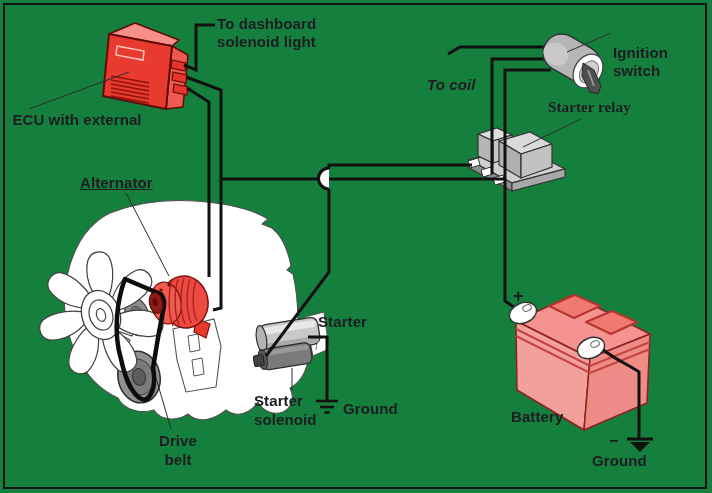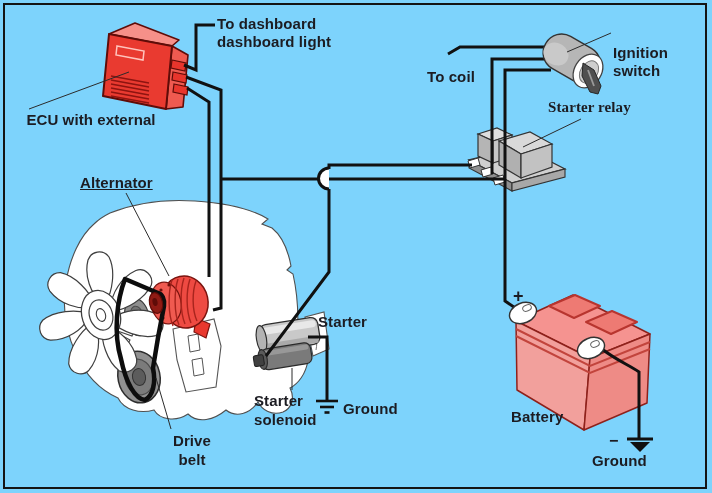--- a/index.html
+++ b/index.html
@@ -1,23 +1,23 @@
 <!DOCTYPE html>
 <html><head>
 <meta charset="utf-8">
 <style>
   html,body{margin:0;padding:0;background:#fff;}
-  #stage{position:relative;width:712px;height:493px;background:#7dd3fc;overflow:hidden;
+  #stage{position:relative;width:712px;height:493px;background:#15803d;overflow:hidden;
          font-family:"Liberation Sans",sans-serif;}
   #frame{position:absolute;left:3px;top:3px;width:704px;height:486px;
          border:2px solid #141414;box-sizing:border-box;}
   .lbl{position:absolute;font-weight:bold;font-size:15px;line-height:18px;
        color:#1c1c22;white-space:nowrap;letter-spacing:0.1px;}
   .lbl span{display:block;}
-  .ctr{text-align:center;padding-left:14px;}
+  .ctr{text-align:center;}
   .sign{position:absolute;font-weight:bold;color:#1c1c22;}
   svg{position:absolute;left:0;top:0;}
 </style>
 </head>
 <body>
 
 <div id="stage">
   <div id="frame"></div>
 
   <svg width="712" height="493" viewBox="0 0 712 493">
@@ -215,21 +215,21 @@
       <g>
         <path d="M583,63 L594,70 L601,86 L598,94 L590,92 L582,76 Z" fill="#4f4f4f" stroke="#262626" stroke-width="1"></path>
         <line x1="588" y1="70" x2="594" y2="86" stroke="#9a9a9a" stroke-width="1.8"></line>
       </g>
     </g>
     <line x1="611" y1="33" x2="567" y2="52" stroke="#2b2b2b" stroke-width="1"></line>
   </svg>
 
   <div class="lbl" style="left:217px;top:15px;">
     <span>To dashboard</span>
-    <span>dashboard light</span>
+    <span>solenoid light</span>
   </div>
 
   <div class="lbl ctr" style="left:4px;top:111px;width:146px;line-height:17.5px;">
     <span>ECU with external</span>
   </div>
 
   <div class="lbl" style="left:80px;top:174px;text-decoration:underline;">
     <span>Alternator</span>
   </div>
 
@@ -249,21 +249,21 @@
 
   <div class="lbl" style="left:343px;top:400px;">
     <span>Ground</span>
   </div>
 
   <div class="lbl" style="left:613px;top:23px;margin-top:21px;">
     <span>Ignition</span>
     <span>switch</span>
   </div>
 
-  <div class="lbl" style="left:427px;top:68px;">
+  <div class="lbl" style="left:427px;top:76px;font-style:italic;">
     <span>To coil</span>
   </div>
 
   <div class="lbl" style="left:548px;top:98px;font-family:Liberation Serif, serif;">
     <span>Starter relay</span>
   </div>
 
   <div class="lbl" style="left:511px;top:408px;">
     <span>Battery</span>
   </div>

